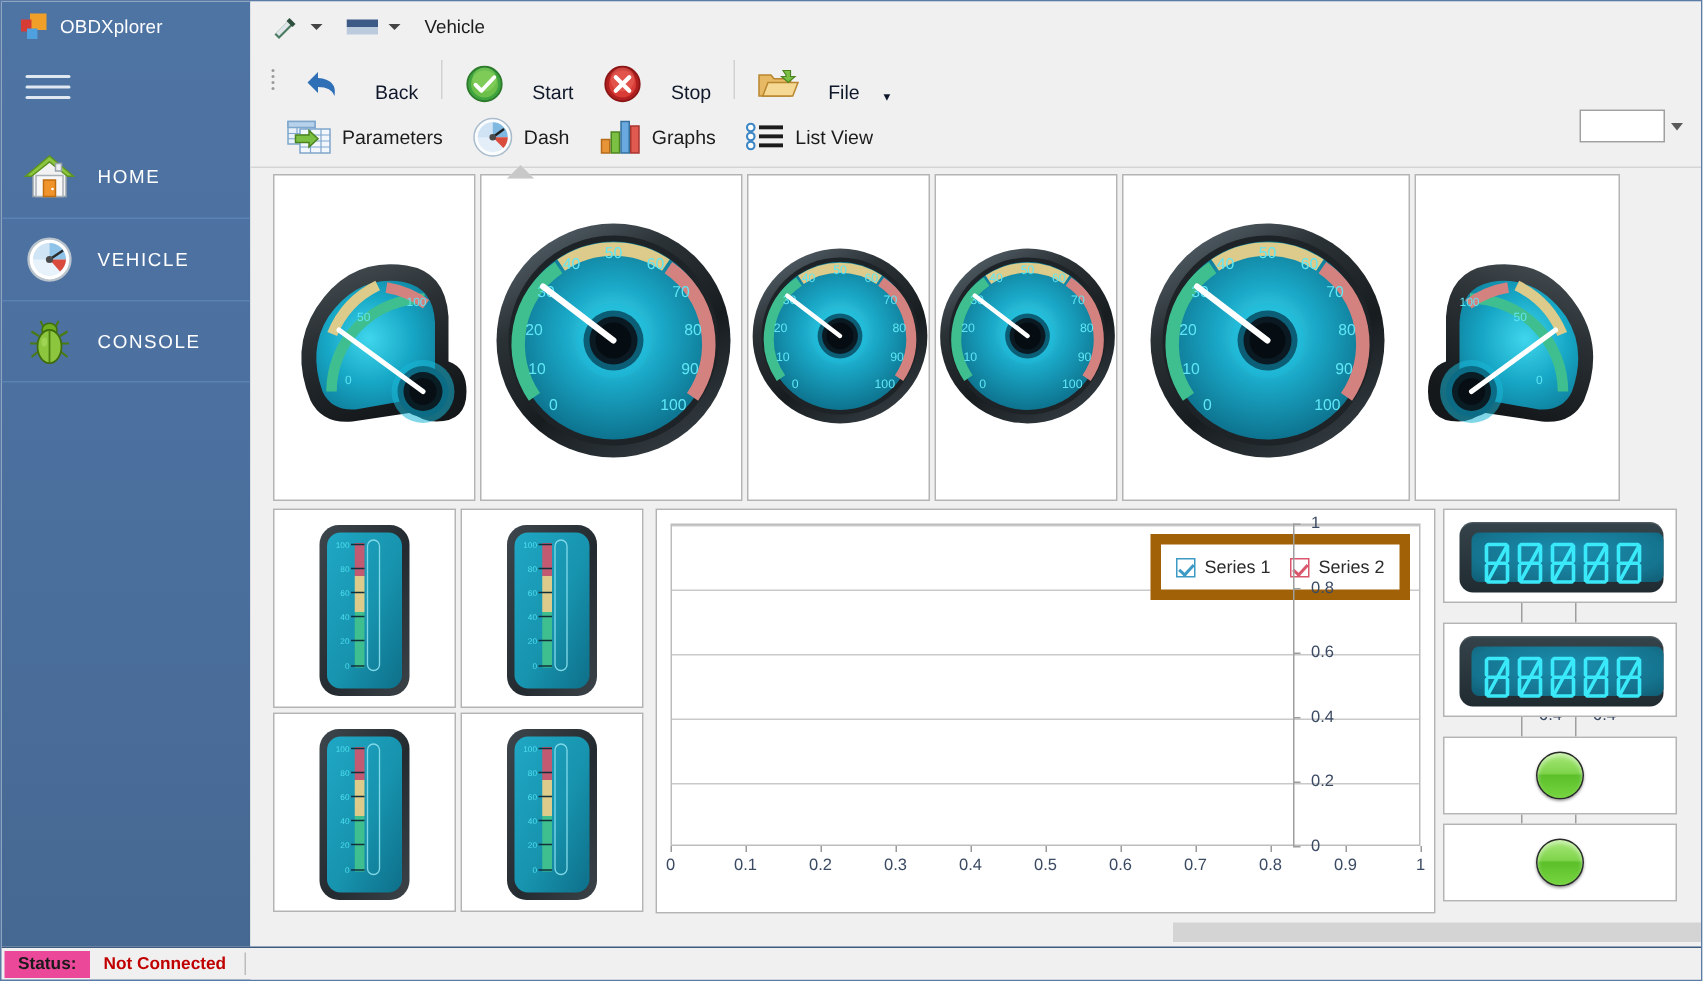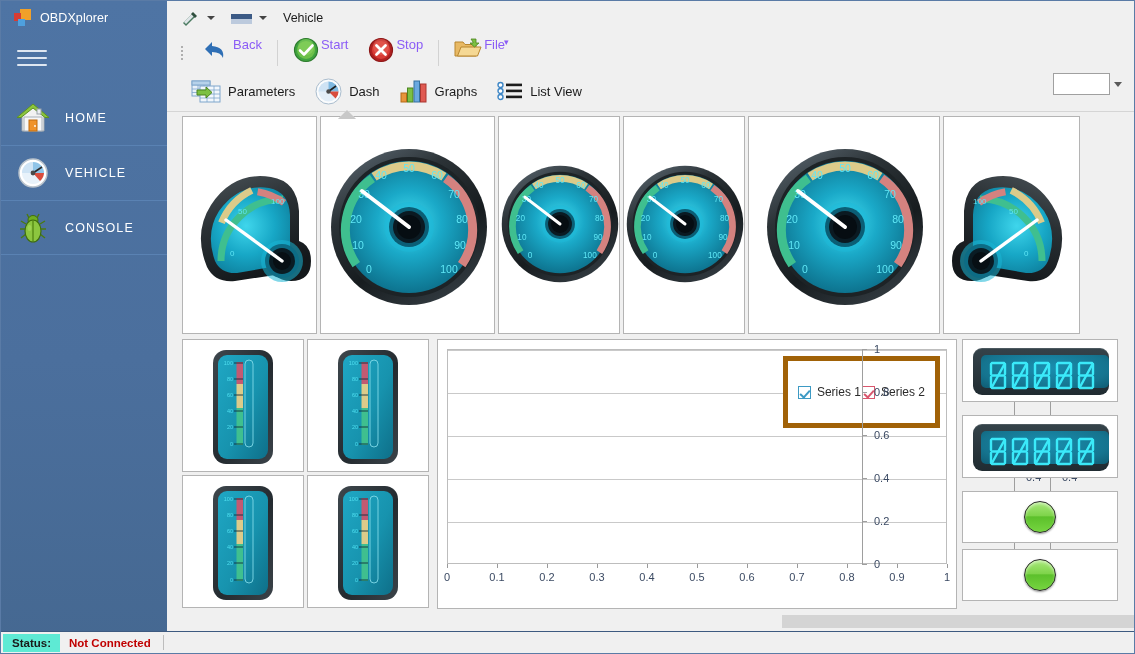--- a/index.html
+++ b/index.html
@@ -87,23 +87,23 @@
 
   
   .ribbon{ background:#f0f0f0; position:relative; }
   .ribbon-row1{ height:37px; display:flex; align-items:center; padding-left:14px; }
   .grip{
     width:4px; height:18px; display:flex; flex-direction:column; justify-content:space-between;
     margin-right:6px; padding:2px 0;
   }
   .grip i{ width:2px;height:2px;background:#9a9a9a;border-radius:50%; display:block;}
   .rbtn{
-    height:34px; display:flex; align-items:flex-start; gap:2px; padding:0 9px;
+    height:34px; display:flex; align-items:flex-end; gap:19px; padding:0 9px;
     cursor:pointer; border:1px solid transparent; border-radius:2px;
-    font-size:13px; color:#8b5cf6;
+    font-size:13px; color:#0f172a;
   }
   .rsep{ width:1px; height:26px; background:#d2d2d2; margin:0 5px; }
 
   .ribbon-row2{ height:40px; display:flex; align-items:center; padding-left:14px; position:relative; }
   .rbtn2{
     height:34px; display:flex; align-items:center; gap:7px; padding:0 9px;
     cursor:pointer; border:1px solid transparent; border-radius:2px;
     font-size:13px; color:#1b1b1b; position:relative;
   }
   .rbtn2.active .notch{
@@ -139,22 +139,22 @@
   
   .vgauge{ position:relative; }
 
   
   .chartpanel{ background:#fff; border:1px solid #b4b4b4; position:absolute; }
   .chart-plot{ position:absolute; border:1px solid #bdbdbd; border-top:1px solid #bdbdbd; background:#fff; }
   .gridline{ position:absolute; left:0; right:0; height:1px; background:#c9c9c9; }
   .xtick-lab{ position:absolute; font-size:11px; color:#3b4a63; transform:translateX(-50%); }
   .xtick{ position:absolute; width:1px; height:4px; background:#9a9a9a; }
   .legend-box{
-    position:absolute; border:5px solid #a16207; background:#fff;
-    display:flex; align-items:center; gap:1px; padding:24px 10px;
+    position:absolute; border:7px solid #a16207; background:#fff;
+    display:flex; align-items:center; gap:13px; padding:8px 10px;
   }
   .leg-item{ display:flex; align-items:center; gap:6px; font-size:12px; color:#2b2b2b; cursor:pointer; }
   .chk{ width:13px; height:13px; border:1px solid #3d9ac4; background:#fff; position:relative; }
   .chk.red{ border-color:#d9566d; }
   .chk:after{
     content:''; position:absolute; left:3px; top:1px; width:4px; height:8px;
     border:solid #3d9ac4; border-width:0 2px 2px 0; transform:rotate(42deg);
   }
   .chk.red:after{ border-color:#d9566d; }
 
@@ -183,21 +183,21 @@
     box-shadow:inset 0 2px 3px rgba(255,255,255,.5), 0 1px 2px rgba(0,0,0,.4);
   }
 
   
   .statusbar{
     position:absolute; left:0; bottom:0; width:1133px; height:22px;
     background:#f0f0f0; border-top:1px solid #3d5a80;
     display:flex; align-items:center;
   }
   .status-label{
-    background:#5eead4; padding:3px 9px; font-size:11.5px; font-weight:bold; color:#1a1a1a;
+    background:#ec4899; padding:3px 9px; font-size:11.5px; font-weight:bold; color:#1a1a1a;
     height:18px; display:flex; align-items:center; margin-left:2px;
   }
   .status-value{ font-size:11.5px; font-weight:bold; color:#c00000; margin-left:9px; }
   .status-div{ width:1px; height:15px; background:#bdbdbd; margin-left:12px; }
 
   .hscroll{
     position:absolute; right:0; bottom:25px; width:352px; height:13px; background:#d4d4d4;
     cursor:pointer;
   }
 </style>

